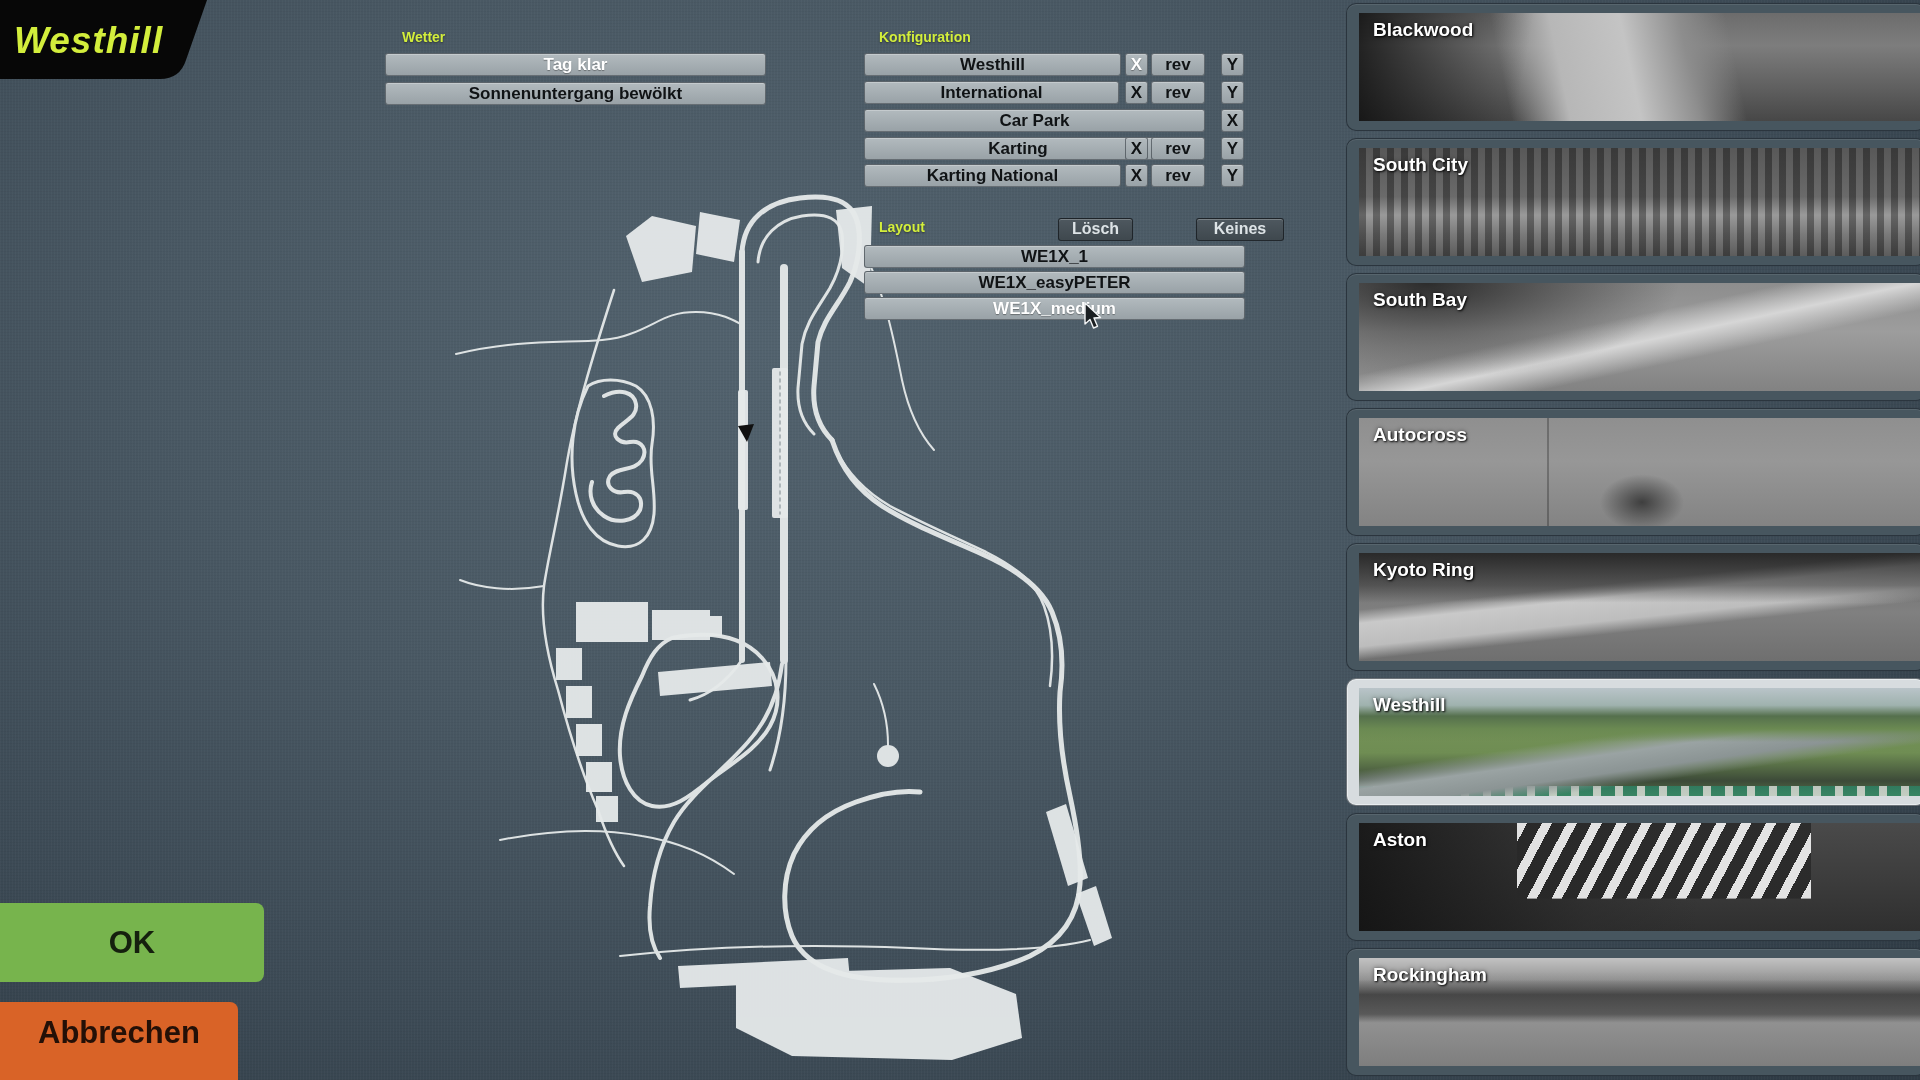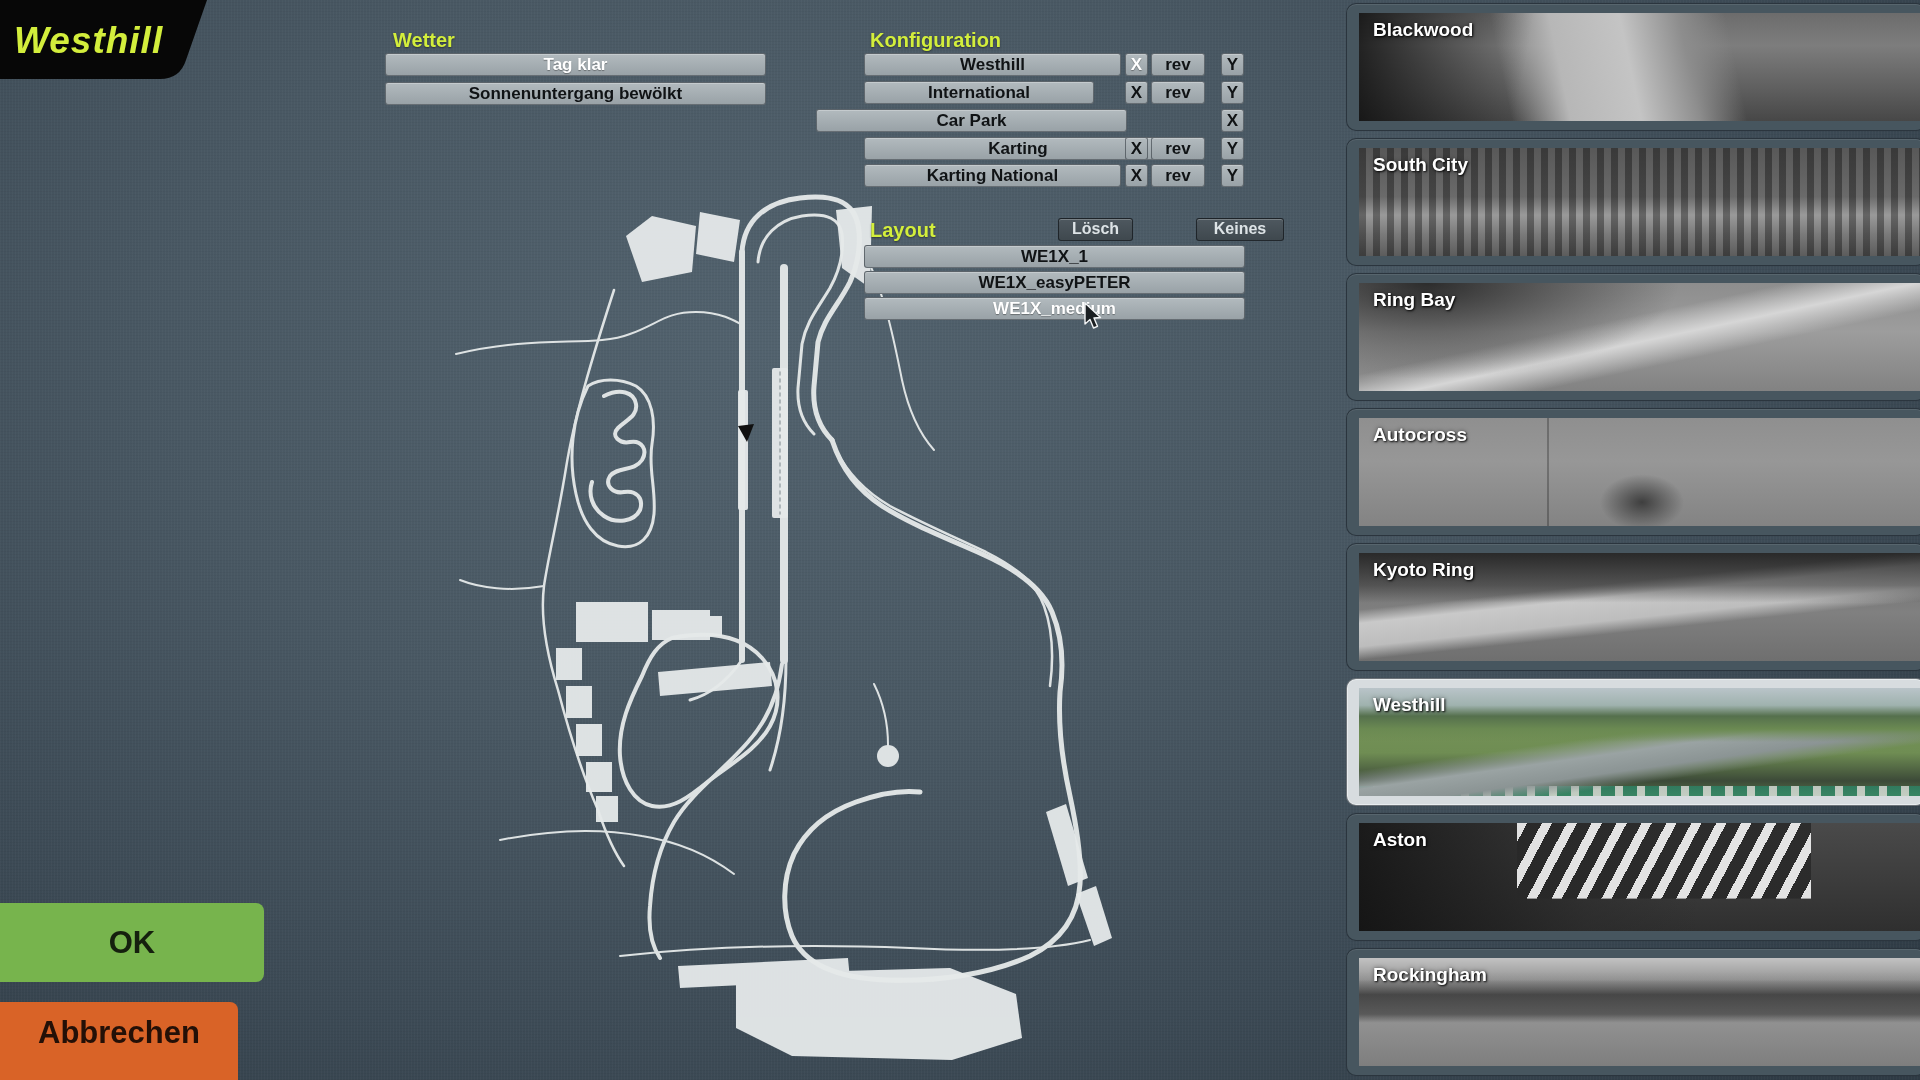--- a/index.html
+++ b/index.html
@@ -12,22 +12,22 @@
       radial-gradient(1500px 1000px at 40% 32%, #52626e 0%, #495863 40%, #3c4a55 72%, #2f3b45 100%);
   }
   .abs{position:absolute;}
 
   
   .logo{left:0;top:0;width:212px;height:80px;z-index:5;}
   .logo .txt{position:absolute;left:14px;top:20px;font-size:37px;font-style:italic;
     letter-spacing:1px;color:var(--accent,#d3ee3c);white-space:nowrap;}
 
   
-  .sec-label{color:var(--accent,#d3ee3c);font-size:20px;text-shadow:0 1px 2px rgba(0,0,0,.45);
-    white-space:nowrap;z-index:4;}
+  .sec-label{color:var(--accent,#d3ee3c);font-size:14px;text-shadow:0 1px 2px rgba(0,0,0,.45);
+    white-space:nowrap;z-index:4;margin-left:9px;}
 
   
   .btn{position:absolute;box-sizing:border-box;height:23px;line-height:22px;text-align:center;
     font-size:17px;color:#101315;border-radius:3px;border:1px solid rgba(40,48,54,.55);
     background:linear-gradient(#b2babe,#99a2a7);
     box-shadow:inset 0 1px 0 rgba(255,255,255,.25);
     overflow:hidden;white-space:nowrap;z-index:4;cursor:default;}
   .btn.on{color:#ffffff;text-shadow:0 1px 1px rgba(0,0,0,.35);}
   .btn.dark{background:linear-gradient(#4e585f,#3f484e);color:#dde3e6;
     border-color:rgba(15,20,24,.7);font-size:16px;height:23px;line-height:20px;}
@@ -147,26 +147,26 @@
 <div class="abs btn on" style="left:385px;top:53px;width:381px">Tag klar</div>
 <div class="abs btn" style="left:385px;top:82px;width:381px">Sonnenuntergang bewölkt</div>
 
 <div class="abs sec-label" style="left:870px;top:29px">Konfiguration</div>
 
 <div class="abs btn" style="left:864px;top:53px;width:257px">Westhill</div>
 <div class="abs btn on" style="left:1125px;top:53px;width:23px">X</div>
 <div class="abs btn" style="left:1151px;top:53px;width:54px">rev</div>
 <div class="abs btn" style="left:1221px;top:53px;width:23px">Y</div>
 
-<div class="abs btn" style="left:864px;top:81px;width:230px">International</div>
+<div class="abs btn" style="left:864px;top:81px;width:255px">International</div>
 <div class="abs btn" style="left:1125px;top:81px;width:23px">X</div>
 <div class="abs btn" style="left:1151px;top:81px;width:54px">rev</div>
 <div class="abs btn" style="left:1221px;top:81px;width:23px">Y</div>
 
-<div class="abs btn" style="left:816px;top:109px;width:311px">Car Park</div>
+<div class="abs btn" style="left:864px;top:109px;width:341px">Car Park</div>
 <div class="abs btn" style="left:1221px;top:109px;width:23px">X</div>
 
 <div class="abs btn" style="left:864px;top:137px;width:308px">Karting</div>
 <div class="abs btn" style="left:1125px;top:137px;width:23px">X</div>
 <div class="abs btn" style="left:1151px;top:137px;width:54px">rev</div>
 <div class="abs btn" style="left:1221px;top:137px;width:23px">Y</div>
 
 <div class="abs btn" style="left:864px;top:164px;width:257px">Karting National</div>
 <div class="abs btn" style="left:1125px;top:164px;width:23px">X</div>
 <div class="abs btn" style="left:1151px;top:164px;width:54px">rev</div>
@@ -184,21 +184,21 @@
     <div class="tname">Blackwood</div>
   </div>
 </div>
 <div class="abs card" style="top:138px">
   <div class="photo ph-southcity">
     <div class="tname">South City</div>
   </div>
 </div>
 <div class="abs card" style="top:273px">
   <div class="photo ph-fernbay">
-    <div class="tname">Ring Bay</div>
+    <div class="tname">South Bay</div>
   </div>
 </div>
 <div class="abs card" style="top:408px">
   <div class="photo ph-autocross">
     <div class="tname">Autocross</div>
   </div>
 </div>
 <div class="abs card" style="top:543px">
   <div class="photo ph-kyoto">
     <div class="tname">Kyoto Ring</div>

